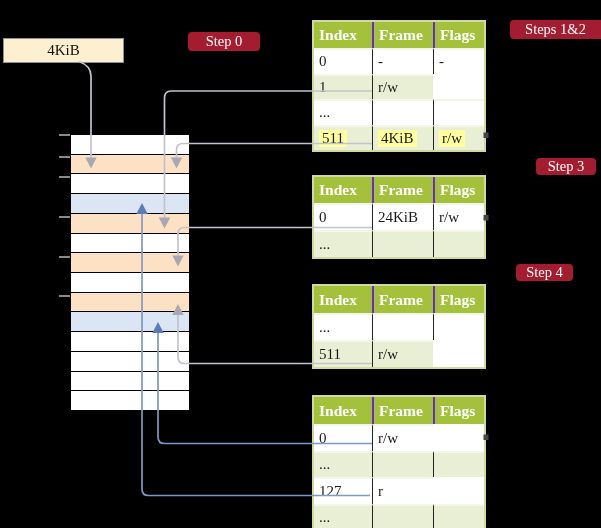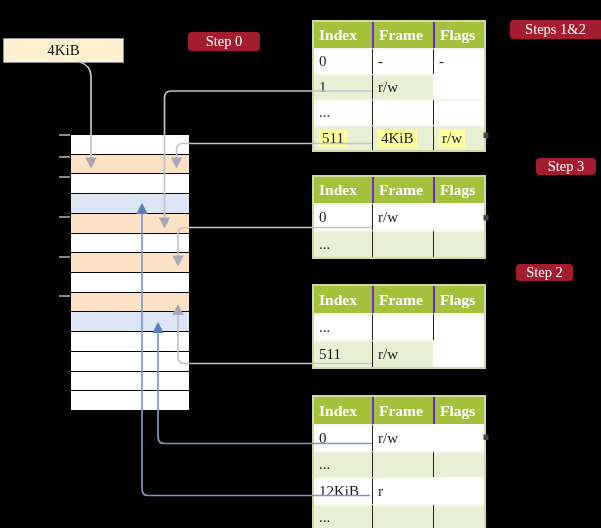--- a/index.html
+++ b/index.html
@@ -72,21 +72,21 @@
 
 <div id="page">
 
   <div class="pagebox">
     <span>4KiB</span>
   </div>
 
   <div class="badge" id="badge-step0">Step 0</div>
   <div class="badge" id="badge-steps12">Steps 1&amp;2</div>
   <div class="badge" id="badge-step3">Step 3</div>
-  <div class="badge" id="badge-step4">Step 2</div>
+  <div class="badge" id="badge-step4">Step 4</div>
 
   <div id="memory">
       <div class="mrow white"></div>
       <div class="mrow orange"></div>
       <div class="mrow white"></div>
       <div class="mrow blue"></div>
       <div class="mrow orange"></div>
       <div class="mrow white"></div>
       <div class="mrow orange"></div>
       <div class="mrow white"></div>
@@ -139,20 +139,21 @@
   </div>
 
   <div class="pt" id="pt2">
     <div class="ptrow head">
       <div class="cell">Index</div>
       <div class="cell">Frame</div>
       <div class="cell">Flags</div>
     </div>
     <div class="ptrow body white">
       <div class="cell">0</div>
+      <div class="cell">24KiB</div>
       <div class="cell">r/w</div>
     </div>
     <div class="ptrow body green">
       <div class="cell">...</div>
       <div class="cell"></div>
       <div class="cell"></div>
     </div>
   </div>
 
   <div class="pt" id="pt3">
@@ -181,21 +182,21 @@
     <div class="ptrow body white">
       <div class="cell">0</div>
       <div class="cell">r/w</div>
     </div>
     <div class="ptrow body green">
       <div class="cell">...</div>
       <div class="cell"></div>
       <div class="cell"></div>
     </div>
     <div class="ptrow body white">
-      <div class="cell">12KiB</div>
+      <div class="cell">127</div>
       <div class="cell">r</div>
     </div>
     <div class="ptrow body green">
       <div class="cell">...</div>
       <div class="cell"></div>
       <div class="cell"></div>
     </div>
   </div>
 
   <svg id="arrows" width="601" height="528" viewBox="0 0 601 528">

